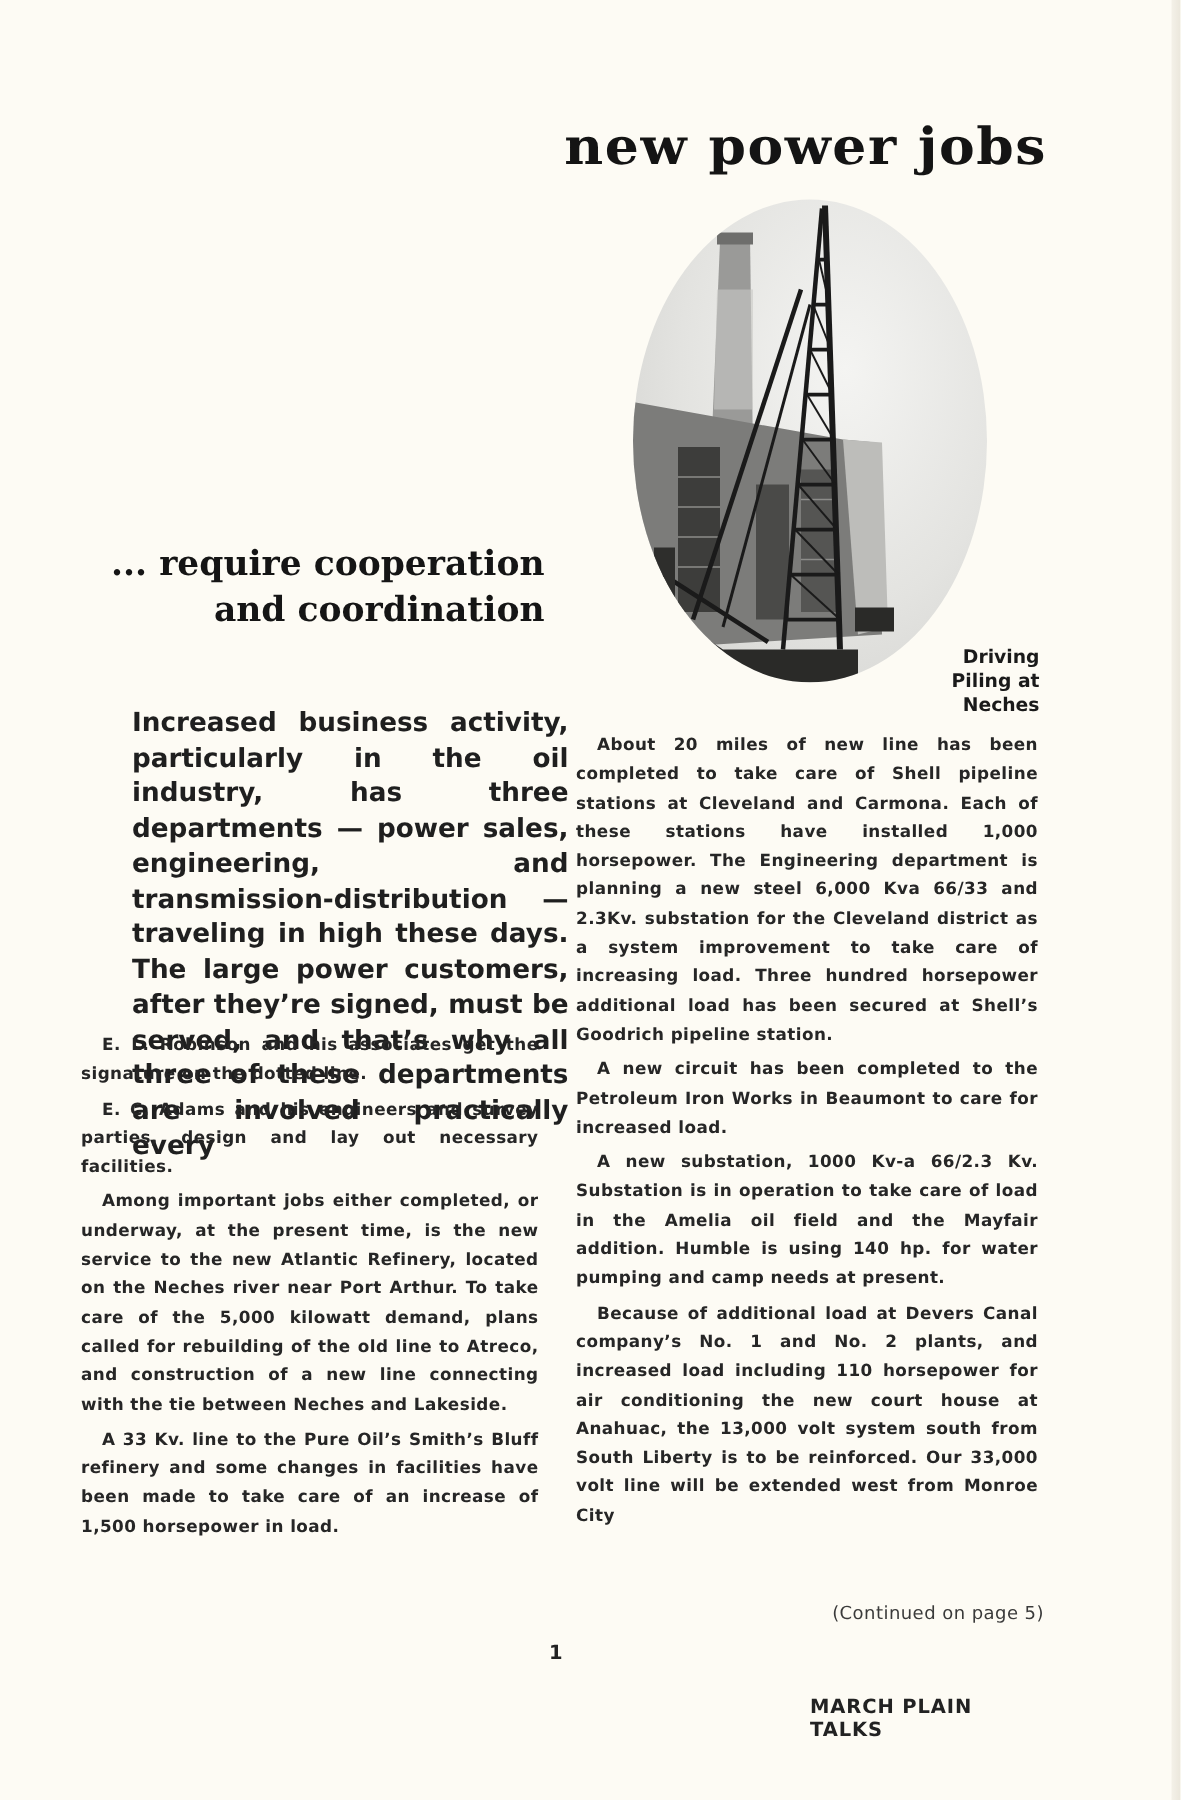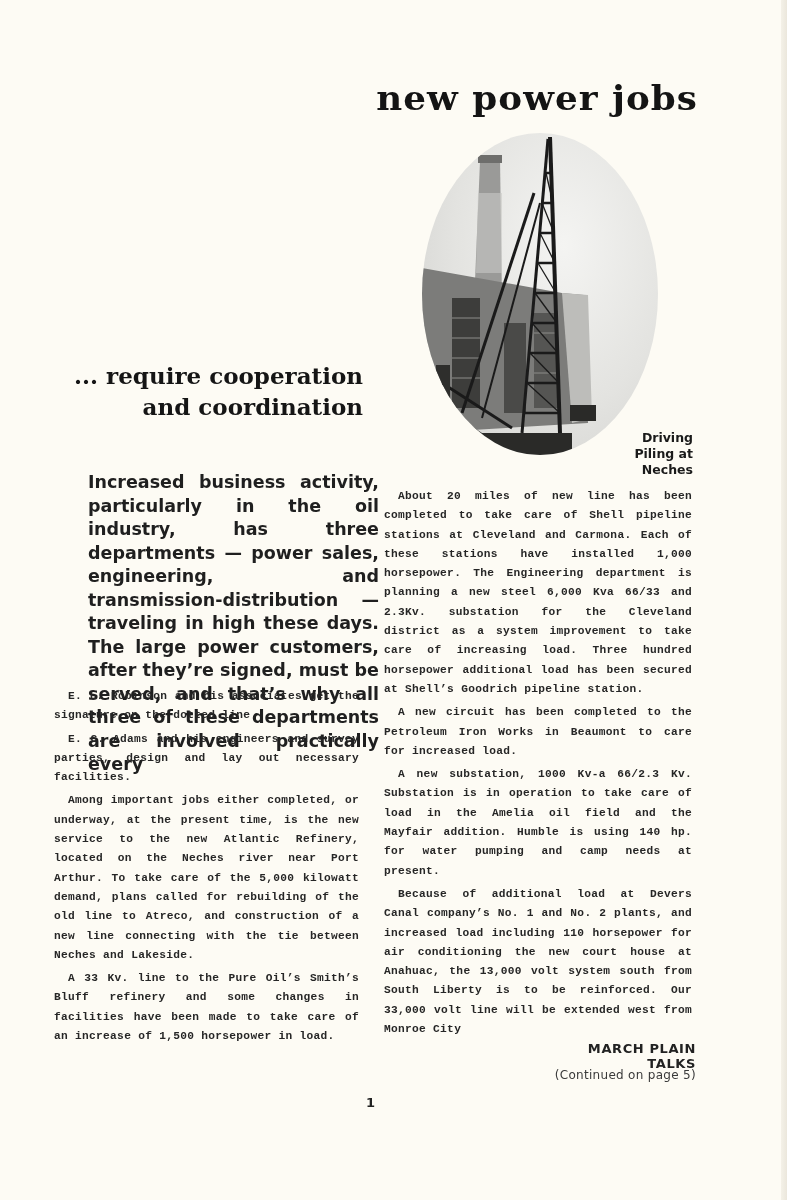--- a/index.html
+++ b/index.html
@@ -46,33 +46,33 @@
     }
     .lead {
       position: absolute; top: 455px; left: 72px; width: 291px;
       font-weight: bold; font-size: 17.5px; line-height: 23.5px;
       text-align: justify; text-align-last: justify; color: #1f1f1f;
     }
     .col {
       position: absolute; font-weight: bold; font-size: 11.2px; line-height: 19.3px;
       text-align: justify; color: #262626; letter-spacing: 0.3px;
     }
-    .col p { margin: 0 4px 4px 0; text-indent: 14px; font-family: Liberation Mono, monospace; }
+    .col p { margin: 0 4px 4px 0; text-indent: 14px; }
     .col p.noindent { text-indent: 0; }
     .left-col { top: 687px; left: 54px; width: 309px; }
     .right-col { top: 487px; left: 384px; width: 312px; }
     .continued {
       position: absolute; top: 1068px; left: 500px; width: 196px;
       text-align: right; font-size: 12px; color: #3a3a3a; letter-spacing: 0.3px;
     }
     .footer-page {
       position: absolute; top: 1095px; left: 366px; font-weight: bold; font-size: 13px; color: #222;
     }
     .footer-pub {
-      position: absolute; top: 1041px; left: 540px; width: 156px; text-align: right;
+      position: absolute; top: 1131px; left: 540px; width: 156px; 
       font-weight: bold; font-size: 13px; letter-spacing: 0.6px; color: #222;
     }
   </style>
 </head>
 <body>
 
 <div class="page-edge"></div>
 
 <h1 class="main-title" style="margin:0;">new power jobs</h1>
 

